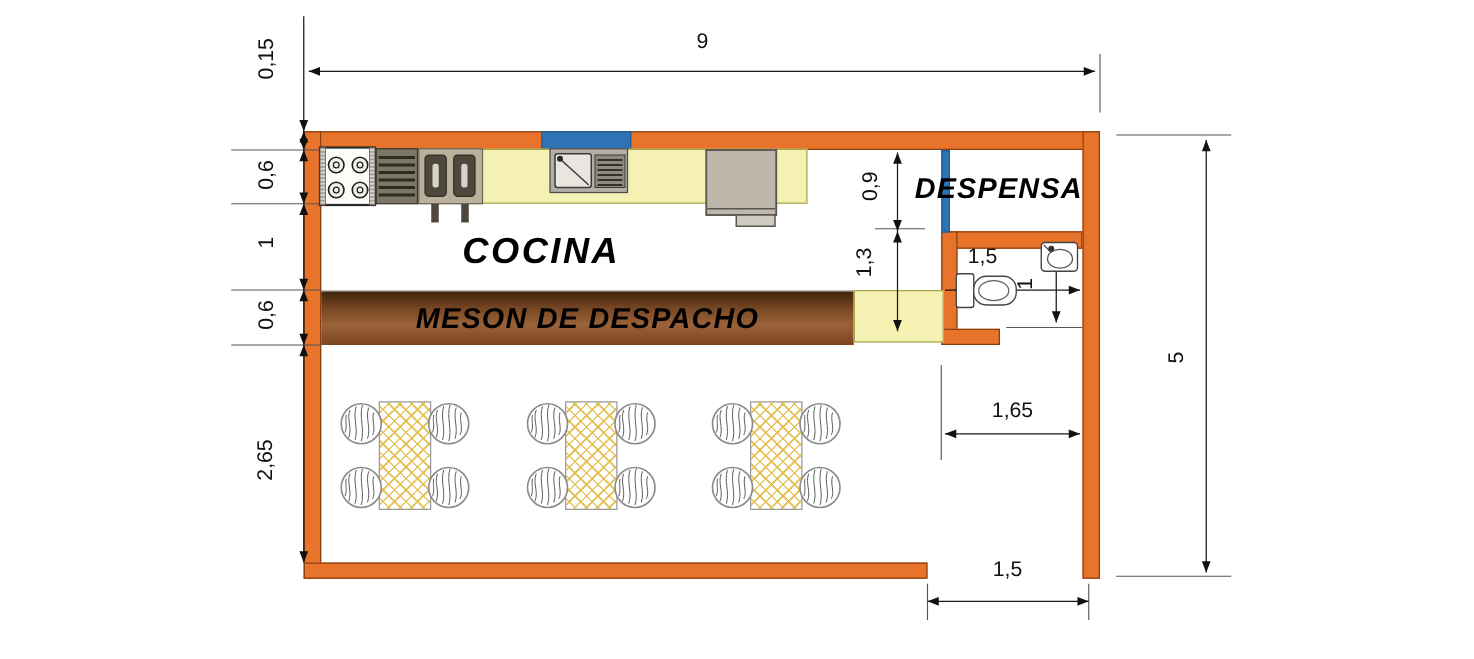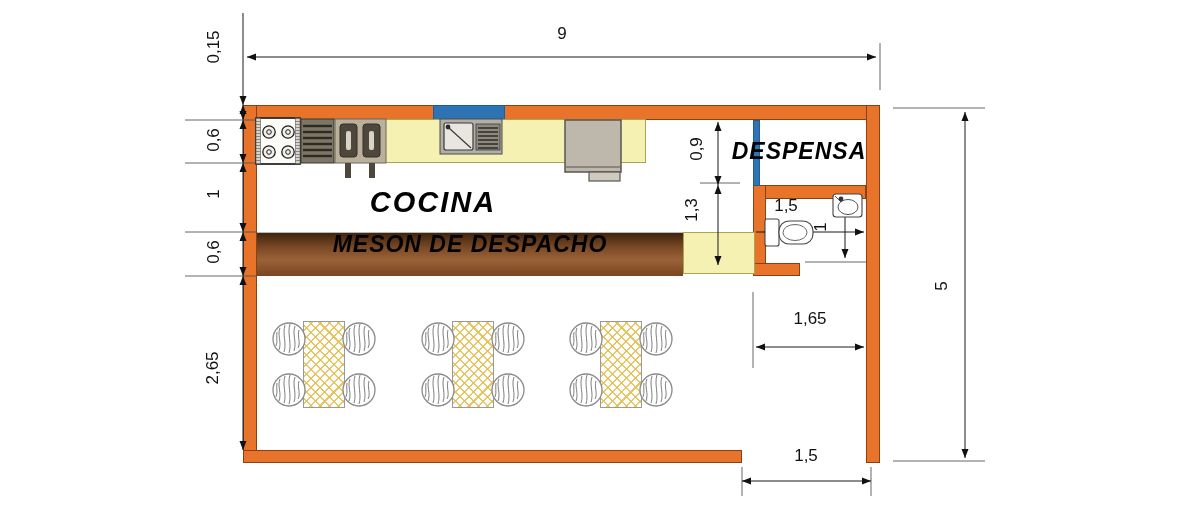--- a/index.html
+++ b/index.html
@@ -3,21 +3,21 @@
 <meta charset="utf-8">
 <style>
   html,body{margin:0;padding:0;background:#fff;}
   .canvas{position:relative;width:1179px;height:527px;background:#fff;overflow:hidden;
           font-family:"Liberation Sans",sans-serif;}
   .wall{position:absolute;background:var(--wall);border:1px solid #8a4010;box-sizing:border-box;}
   .blue{position:absolute;background:var(--window-door);border:1px solid #1f5d96;box-sizing:border-box;}
   .counter{position:absolute;background:var(--counter);border:1px solid #aba64e;box-sizing:border-box;}
   .meson{position:absolute;background:linear-gradient(180deg,var(--meson-dark) 0%,#7c4a26 35%,
          var(--meson-mid) 62%,#7c4520 100%);border-top:1px solid #bbb;box-sizing:border-box;
-         display:flex;align-items:flex-start;justify-content:center;}
+         display:flex;align-items:center;justify-content:center;}
   .table{position:absolute;width:42px;height:87px;background:
          repeating-linear-gradient(45deg,rgba(227,190,76,0) 0 5px,rgba(227,190,76,.85) 5px 6.5px),
          repeating-linear-gradient(135deg,rgba(227,190,76,0) 0 5px,rgba(227,190,76,.85) 5px 6.5px),#fff;
          border:1px solid #9a9a9a;box-sizing:border-box;}
   svg.overlay{position:absolute;left:0;top:0;width:1179px;height:527px;}
   .lbl{position:absolute;transform:translate(-50%,-50%);white-space:nowrap;color:#111;
        font-size:17px;line-height:1;}
   .lbl.v{transform:translate(-50%,-50%) rotate(-90deg);}
   .room{position:absolute;transform:translate(-50%,-50%);white-space:nowrap;color:#000;
         font-weight:bold;font-style:italic;letter-spacing:1px;line-height:1;}
@@ -238,17 +238,17 @@
   <div class="lbl" style="left:562px;top:33px">9</div>
   <div class="lbl v" style="left:213px;top:47px">0,15</div>
   <div class="lbl v" style="left:213px;top:140px">0,6</div>
   <div class="lbl v" style="left:213px;top:194px">1</div>
   <div class="lbl v" style="left:213px;top:252px">0,6</div>
   <div class="lbl v" style="left:212px;top:368px">2,65</div>
   <div class="lbl v" style="left:696px;top:149px">0,9</div>
   <div class="lbl v" style="left:691px;top:210px">1,3</div>
   <div class="lbl" style="left:786px;top:205px">1,5</div>
   <div class="lbl v" style="left:820px;top:227px">1</div>
-  <div class="lbl" style="left:810px;top:318px">1,65</div>
+  <div class="lbl" style="left:810px;top:328px">1,65</div>
   <div class="lbl v" style="left:941px;top:286px">5</div>
   <div class="lbl" style="left:806px;top:455px">1,5</div>
 
 </div>
 
 </body></html>

